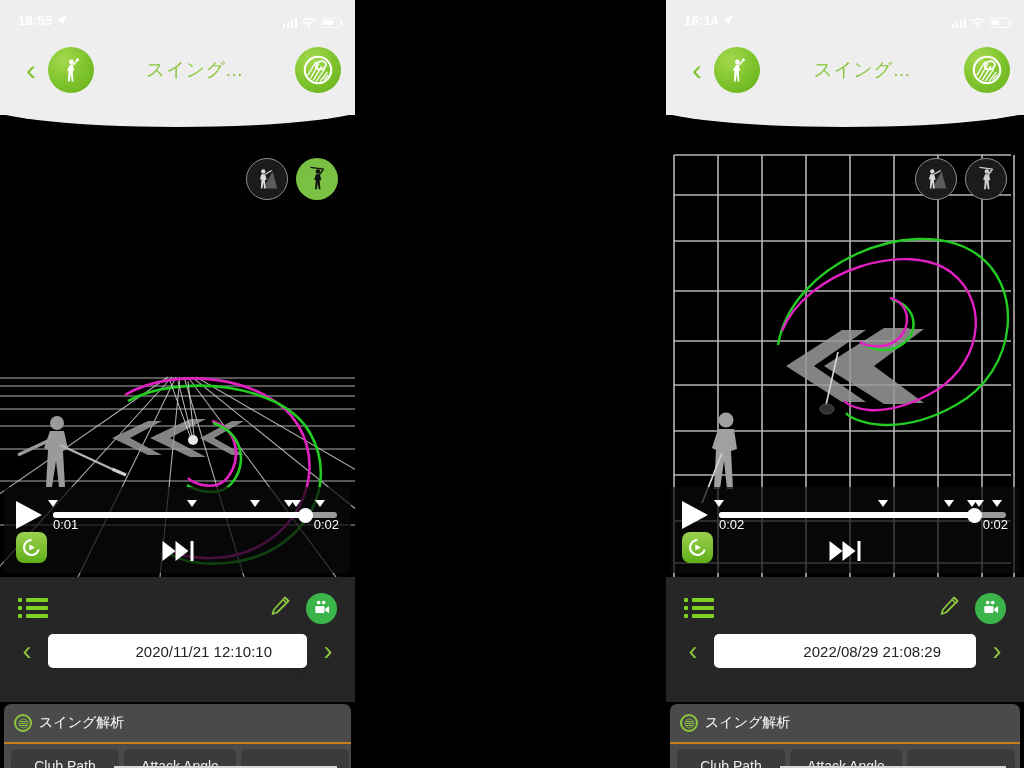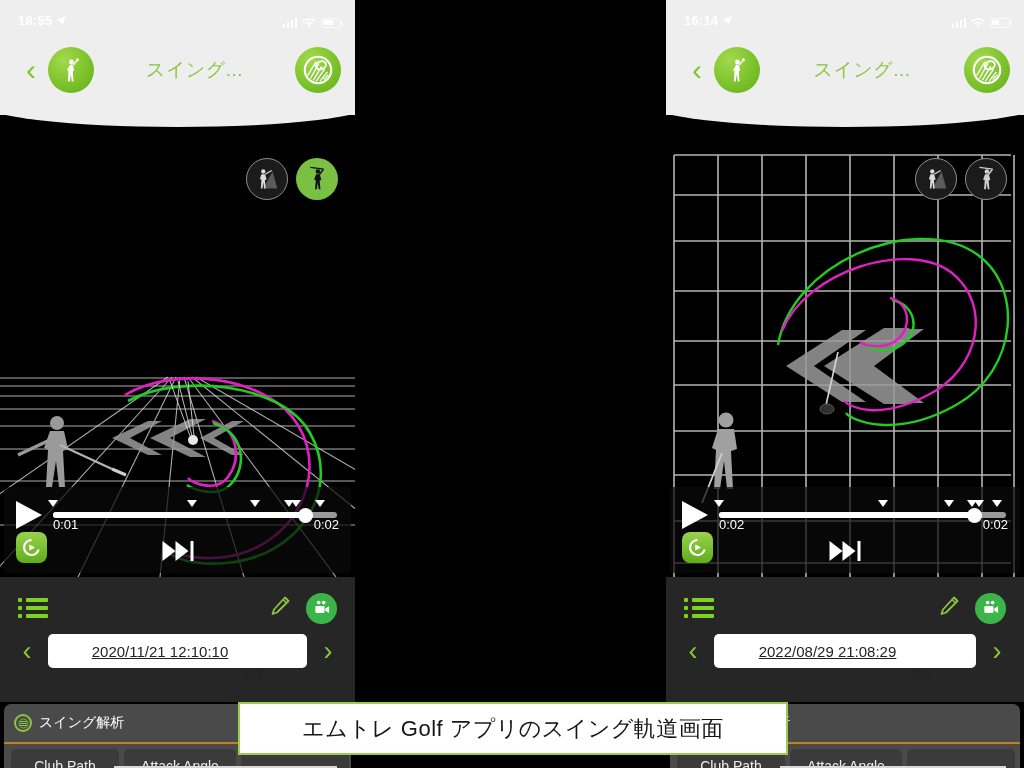--- a/index.html
+++ b/index.html
@@ -101,22 +101,22 @@
   .listico b { display:block; width:4px; height:4px; background:#7ed321; border-radius:1px; }
   .listico u { display:block; width:22px; height:4px; background:#7ed321; border-radius:1px; }
   .tools-spacer { flex:1; }
   .penico { margin-right:14px; }
   .camico { width:31px; height:31px; border-radius:50%; background:#3bb54a;
             display:flex; align-items:center; justify-content:center; }
   .daterow { position:absolute; left:0; right:0; top:54px; height:40px;
              display:flex; align-items:center; padding:0 14px; gap:8px; }
   .chev { font-size:27px; color:#8cc63f; font-weight:300; width:26px; text-align:center; line-height:1; }
   .datebox { flex:1; height:34px; background:#ffffff; border-radius:5px;
-             display:flex; align-items:center; justify-content:center; gap:14px;
-             font-size:15px; color:#232323;text-decoration:underline; }
+             display:flex; align-items:center; justify-content:flex-end; gap:14px;
+             font-size:15px; color:#232323; }
   .datebox .club { font-size:14px;margin-top:44px; }
 
   
   .analysis { position:absolute; left:4px; right:4px; bottom:0; height:64px;
               background:#4a4a4a; border-radius:7px 7px 0 0; overflow:hidden; }
   .an-head { height:40px; display:flex; align-items:center; gap:7px; padding:0 10px;
              border-bottom:2px solid #c47e1b; }
   .an-badge { width:18px; height:18px; border-radius:50%;
               border:2px solid #8cc63f; display:flex; align-items:center;
               justify-content:center; flex:none; }
@@ -565,15 +565,14 @@
       </div>
       <div class="an-tabs">
         <div class="an-tab w1">Club Path</div>
         <div class="an-tab w2">Attack Angle</div>
         <div class="an-tab w3"></div>
         <div class="an-strike"></div>
       </div>
     </div>
   </div>
 
-  <div id="caption">エムトレ Golf アプリのスイング軌道画面</div>
 
 </div>
 
 </body></html>

